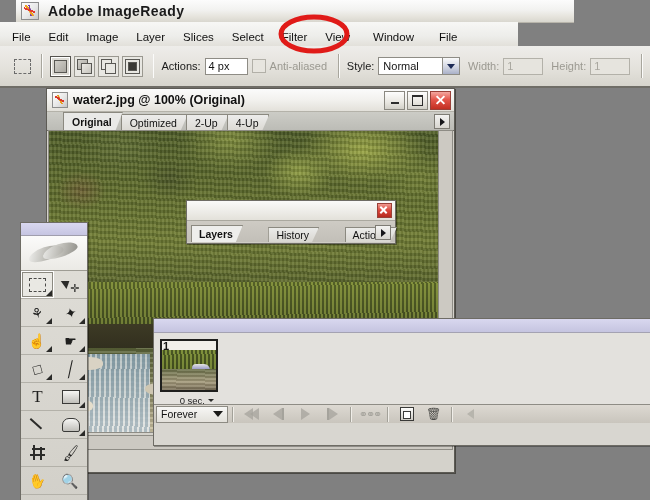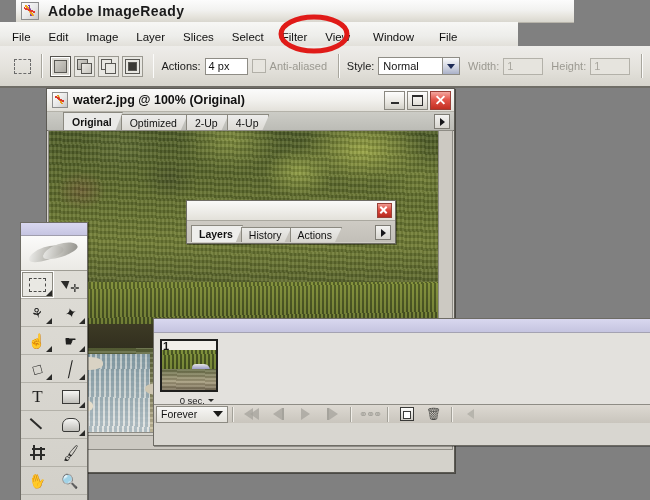--- a/index.html
+++ b/index.html
@@ -244,20 +244,21 @@
     position:relative;
   }
   .pal-close:before,.pal-close:after{
     content:"";position:absolute;left:1px;top:5px;width:9px;height:2px;background:#fff;
   }
   .pal-close:before{transform:rotate(45deg);}
   .pal-close:after{transform:rotate(-45deg);}
   .pal-tabs{
     height:21px;display:flex;align-items:flex-end;padding-left:4px;position:relative;
     background:linear-gradient(to bottom,#cecbc4,#c2bfb8);
+    justify-content:space-between;
   }
   .pal-tab{
     height:15px;padding:0 9px 0 7px;display:flex;align-items:center;
     font-size:10.5px;color:#111;margin-right:-2px;box-sizing:border-box;
     background:linear-gradient(to bottom,#ebebe9,#d9d7d1);
     border:1px solid #8b8980;border-bottom:none;
     clip-path:polygon(0 0,100% 0,calc(100% - 7px) 100%,0 100%);
   }
   .pal-tab.active{font-weight:bold;background:#eeeeec;height:17px;}
   .pal-more{

